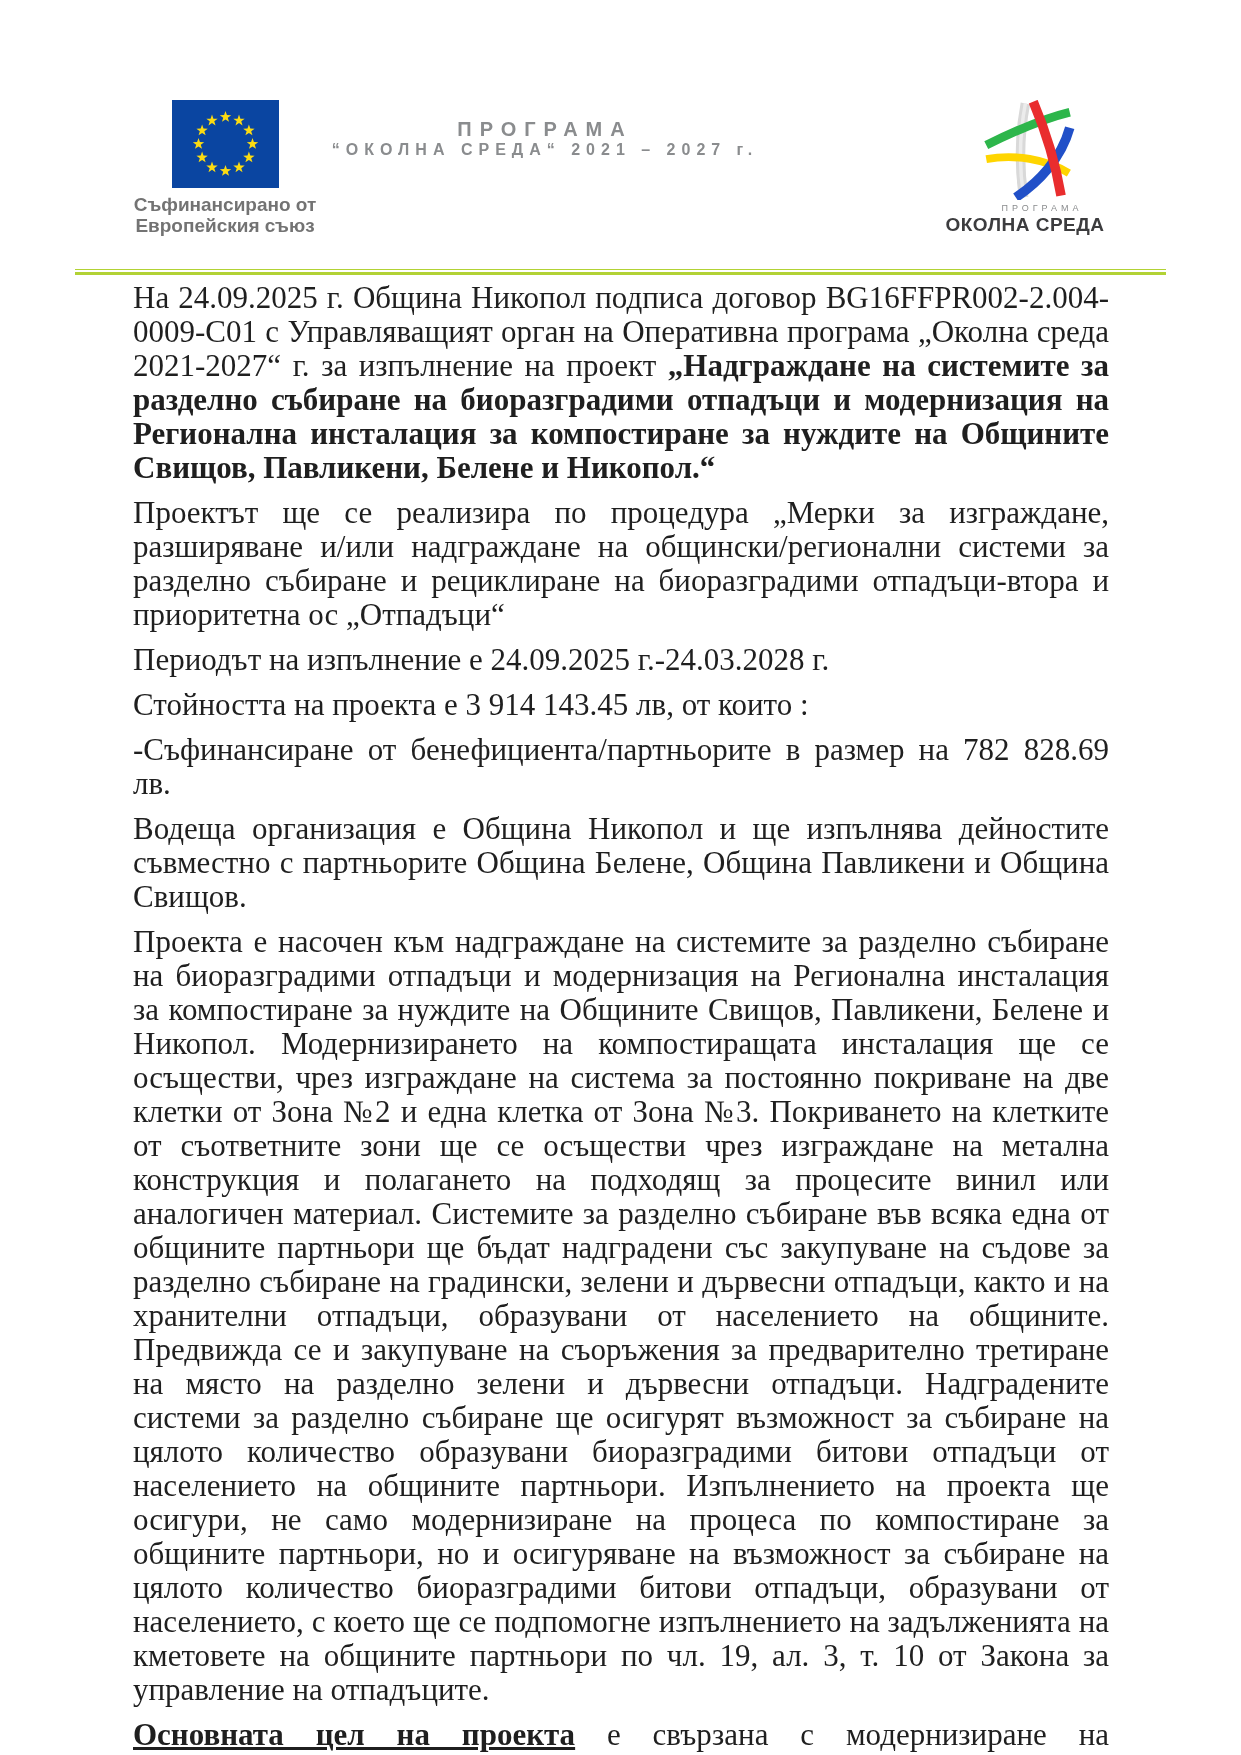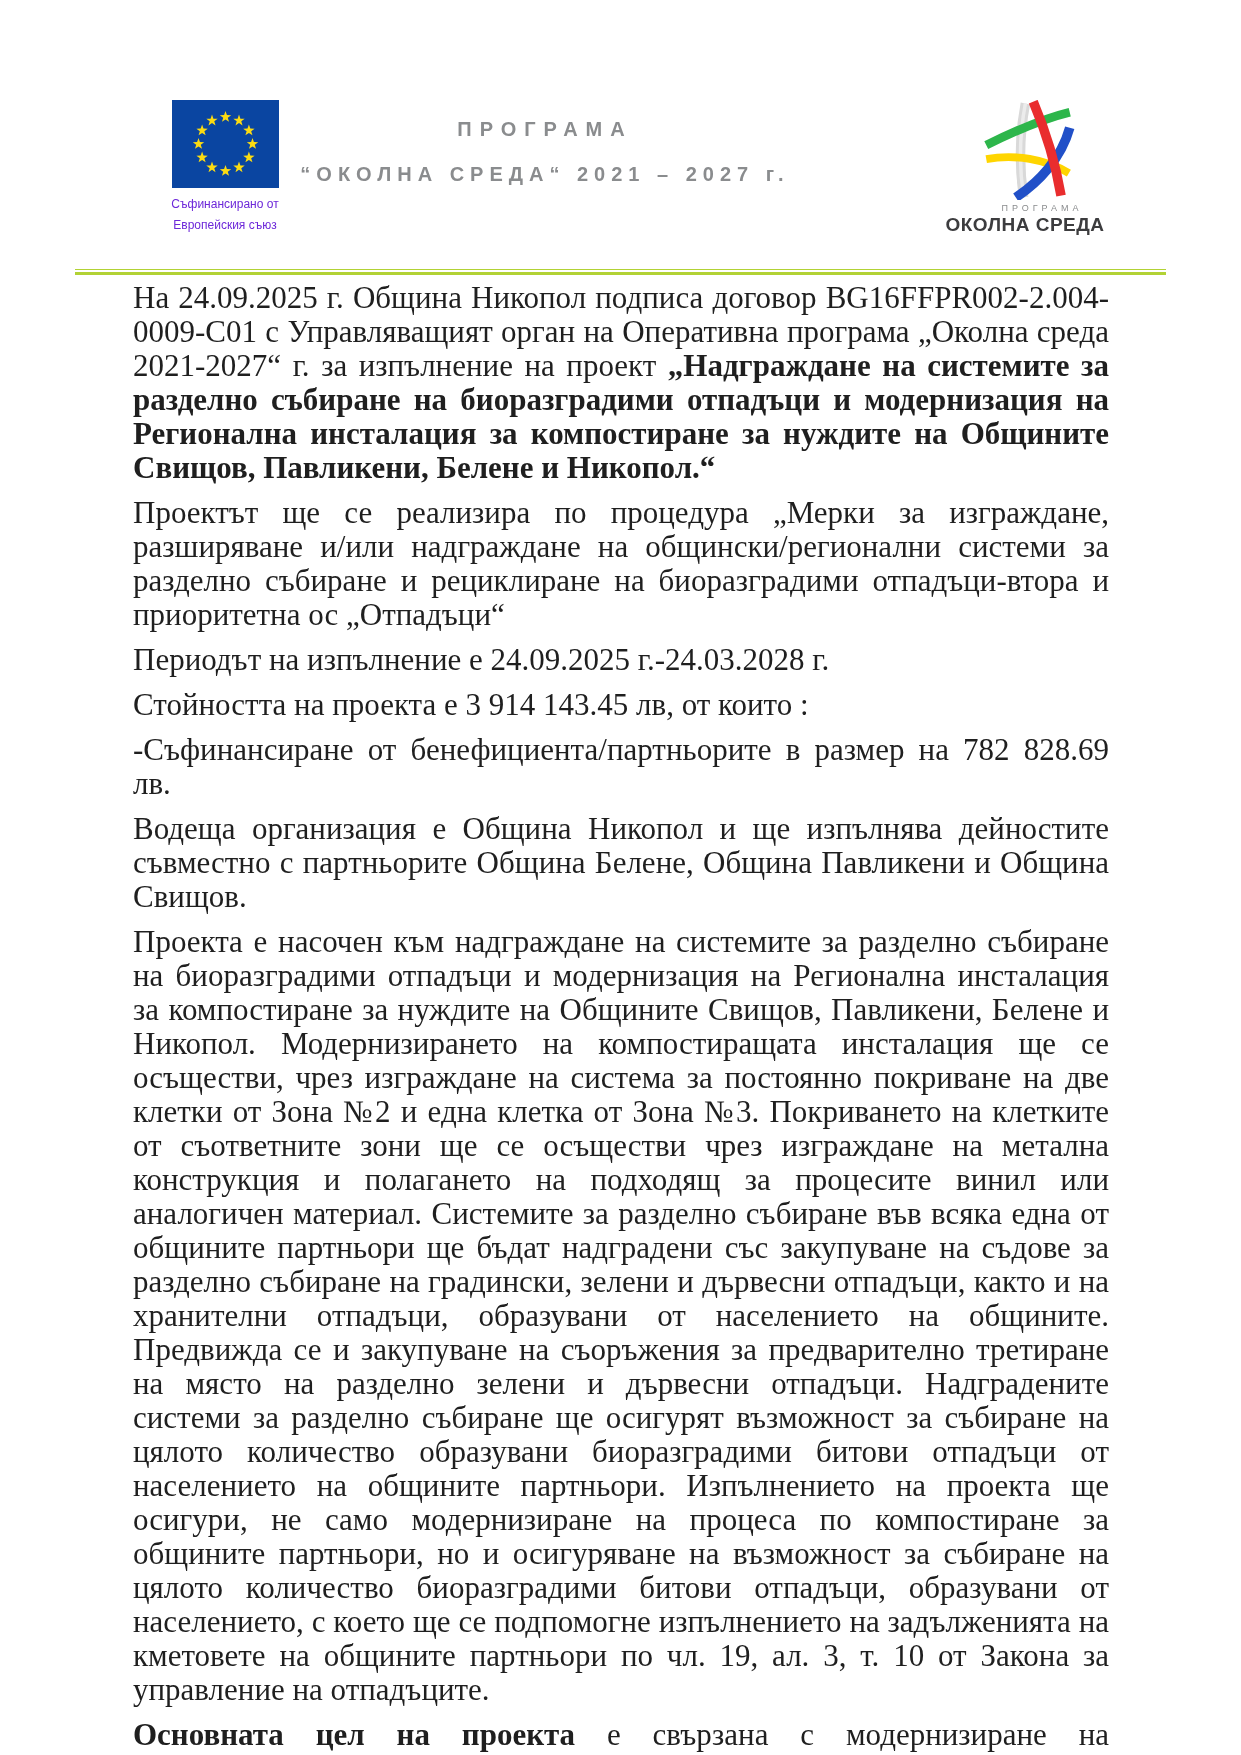--- a/index.html
+++ b/index.html
@@ -11,30 +11,30 @@
     overflow:hidden;
   }
   .page{position:absolute;inset:0;}
 
   
   .eu-block{position:absolute;left:120px;top:100px;width:210px;text-align:center;}
   .eu-flag{display:block;margin:0 auto;}
   .eu-caption{
     margin-top:6px;
     font-family:"Liberation Sans","DejaVu Sans",sans-serif;
-    font-weight:normal;font-size:12px;line-height:21px;
-    color:#6d28d9;
+    font-weight:bold;font-size:19px;line-height:21px;
+    color:#737373;
   }
   .title-block{
     position:absolute;left:240px;top:118px;width:610px;text-align:center;
     font-family:"Liberation Sans","DejaVu Sans",sans-serif;
     color:#8a8c8e;font-weight:bold;
   }
   .title-line1{font-size:20px;letter-spacing:8px;}
-  .title-line2{font-size:20px;letter-spacing:6px;margin-top:22px;white-space:nowrap;}
+  .title-line2{font-size:16px;letter-spacing:6px;white-space:nowrap;}
 
   .os-logo{position:absolute;left:940px;top:100px;width:170px;text-align:center;}
   .os-ribbons{display:block;margin-left:38px;}
   .os-label{
     font-family:"Liberation Sans","DejaVu Sans",sans-serif;
     font-size:9px;letter-spacing:4px;color:#8a8c8e;margin-top:3px;margin-left:34px;
   }
   .os-name{
     font-family:Liberation Sans, sans-serif;
     font-weight:bold;font-size:19px;letter-spacing:0.5px;color:#3c3c3e;margin-top:1px;
@@ -51,21 +51,21 @@
   }
 
   
   .doc-body{
     position:absolute;left:133px;top:281px;width:976px;
     font-size:31px;line-height:34px;color:#1f1f1f;
     text-align:justify;
   }
   .doc-body p{margin:0 0 11px 0;}
   .doc-body b{font-weight:bold;}
-  .lead-underline{}
+  .lead-underline{text-decoration:underline;}
 </style>
 </head>
 <body>
 
 <div class="page">
 
   <div class="eu-block">
     <svg class="eu-flag" width="107" height="88" viewBox="0 0 107 88" xmlns="http://www.w3.org/2000/svg">
       <defs>
         <path id="st" d="M0,-6 L1.41,-1.94 L5.71,-1.85 L2.28,0.74 L3.53,4.85 L0,2.4 L-3.53,4.85 L-2.28,0.74 L-5.71,-1.85 L-1.41,-1.94 Z" fill="#fbdb12"></path>

